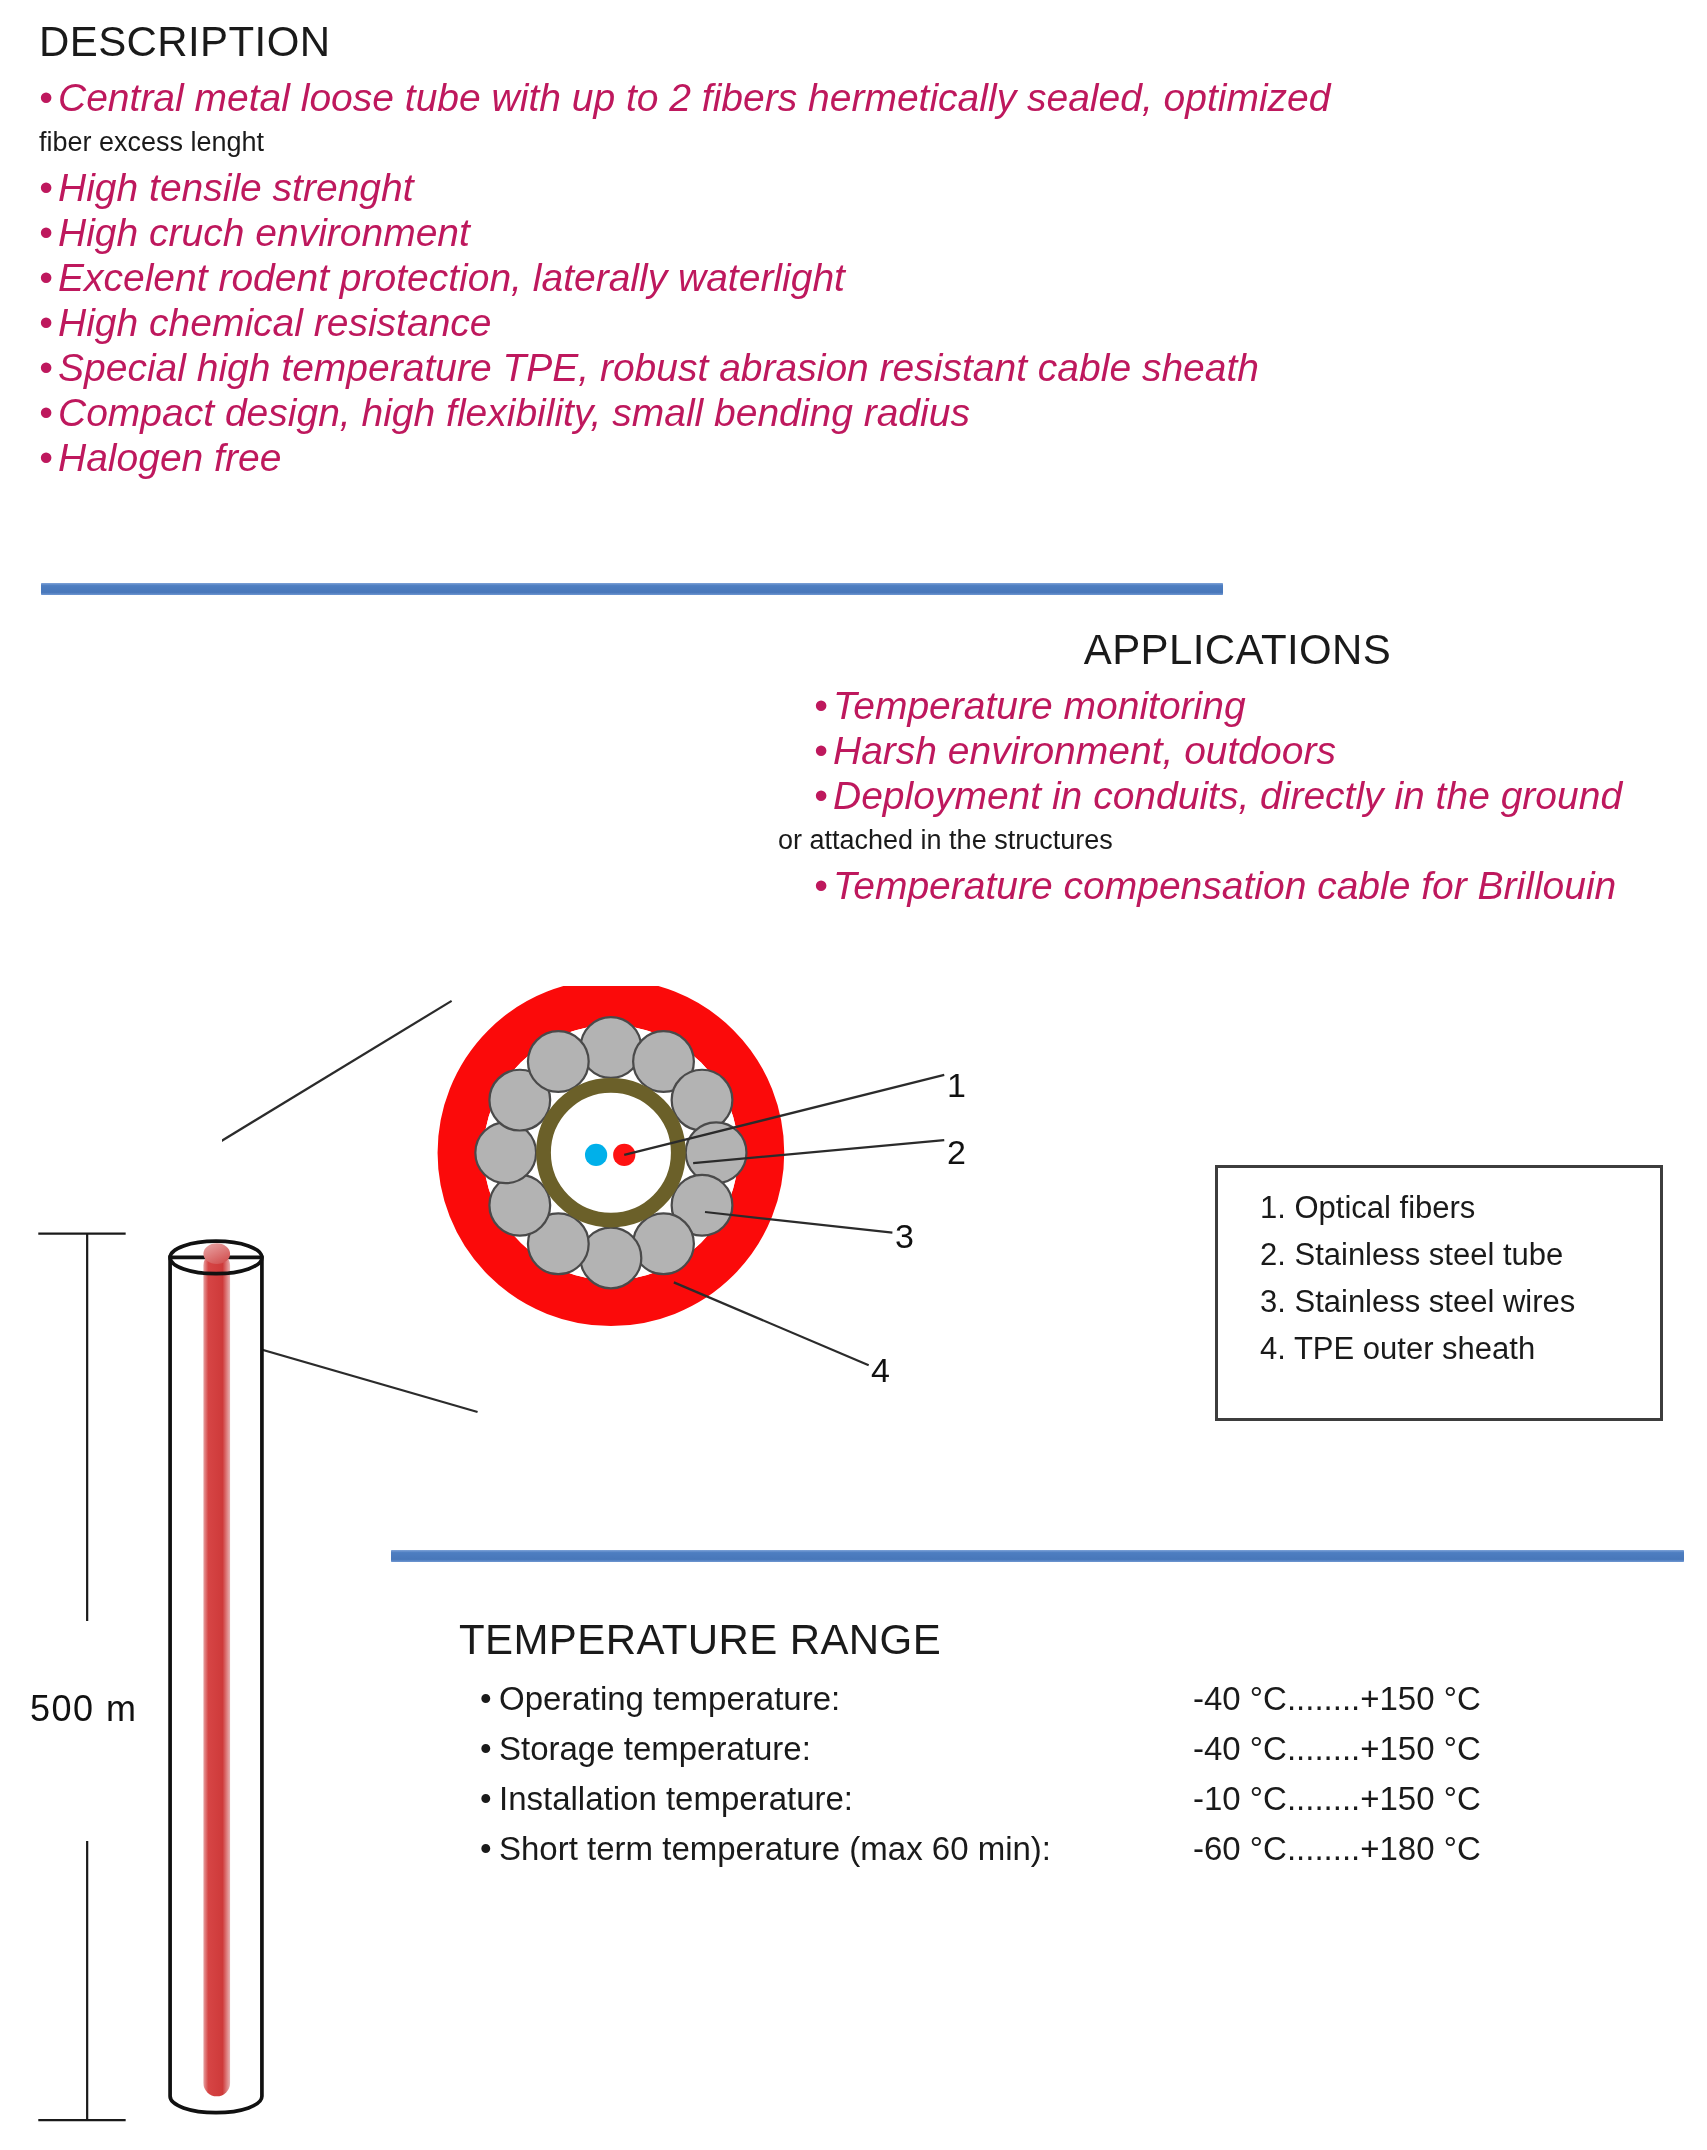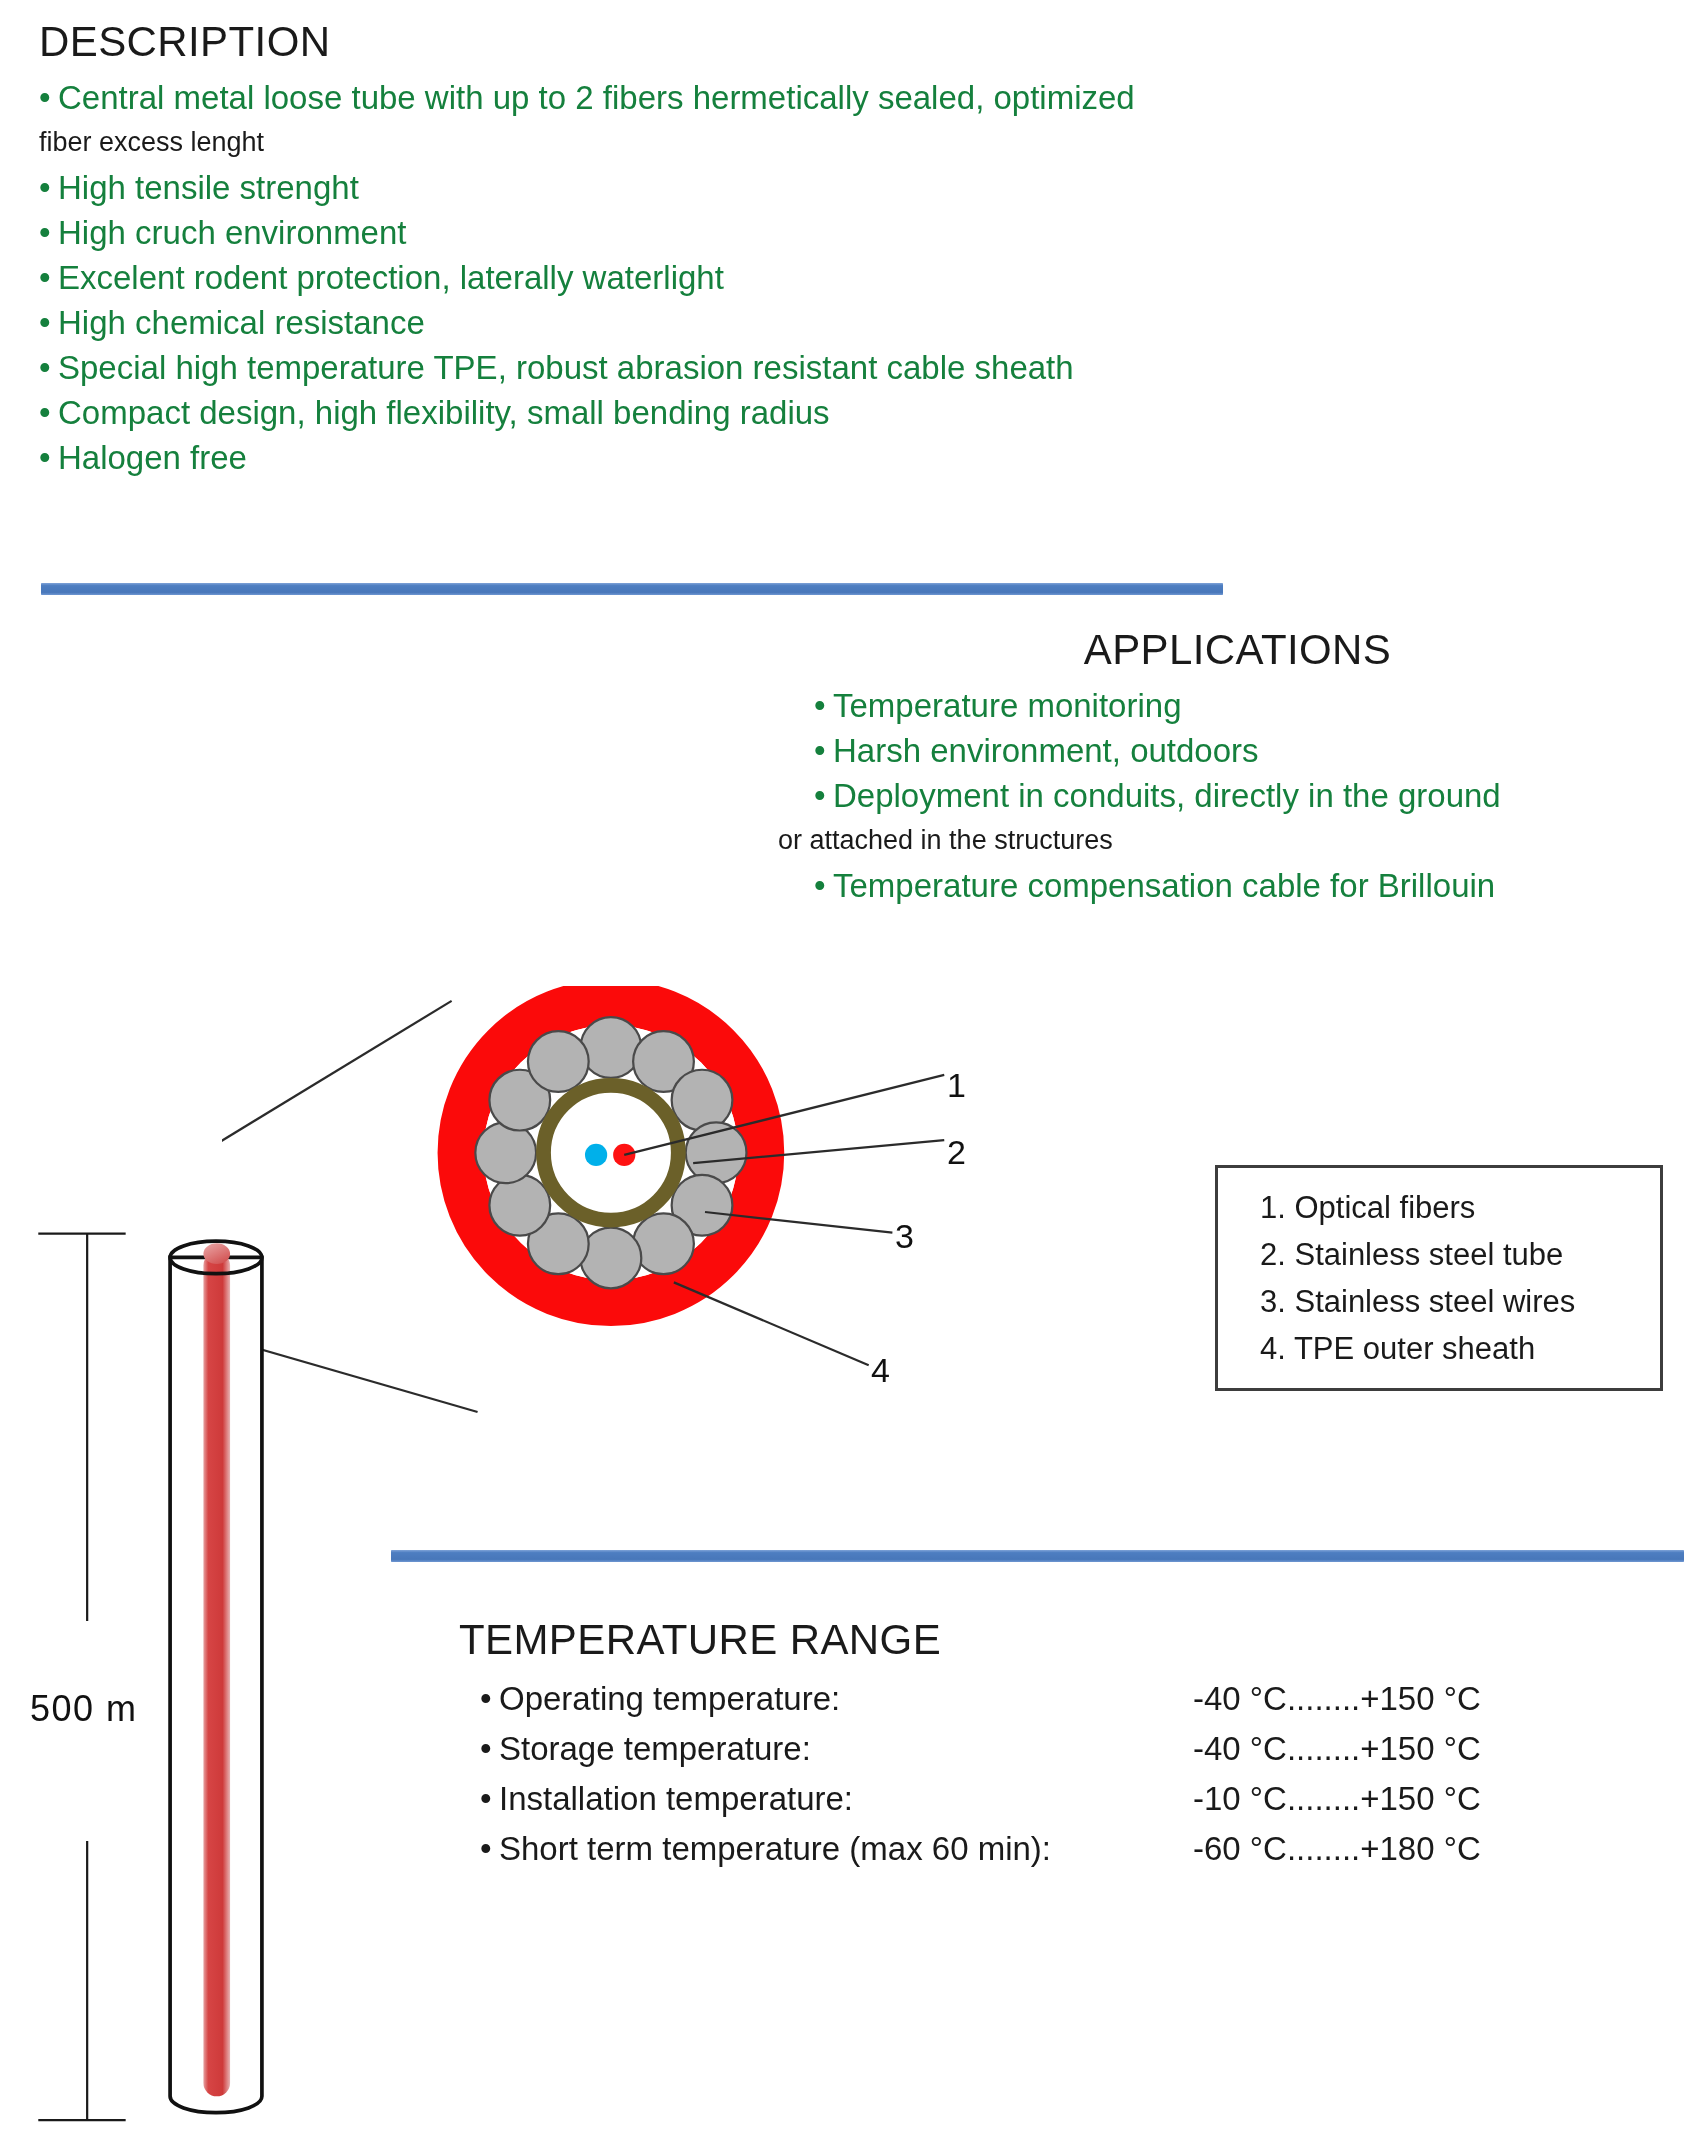--- a/index.html
+++ b/index.html
@@ -20,24 +20,25 @@
   }
 
   
   .section-title {
     font-size: 42px;
     letter-spacing: 0.4px;
     color: #1a1a1a;
     white-space: nowrap;
   }
   .bullet-line {
-    font-size: 33px;
+    font-size: 39px;
     line-height: 45px;
-    color: #15803d;
-    white-space: nowrap;
+    color: #be185d;
+    white-space: nowrap;
+    font-style: italic;
   }
   .bullet-line .b-dot {
     display: inline-block;
     width: 19px;
   }
   .cont-line {
     font-size: 27px;
     line-height: 45px;
     color: #1a1a1a;
     white-space: nowrap;
@@ -93,21 +94,21 @@
   #callout-2 { left: 947px; top: 1135px; }
   #callout-3 { left: 895px; top: 1219px; }
   #callout-4 { left: 871px; top: 1353px; }
 
   
   #legend-box {
     position: absolute;
     left: 1215px;
     top: 1165px;
     width: 448px;
-    height: 226px;
+    height: 256px;
     border: 3px solid #3d3d3d;
     box-sizing: border-box;
     background: #ffffff;
   }
   #legend-box ol {
     list-style: none;
     margin: 0;
     padding: 16.3px 0 0 42px;
   }
   #legend-box li {

